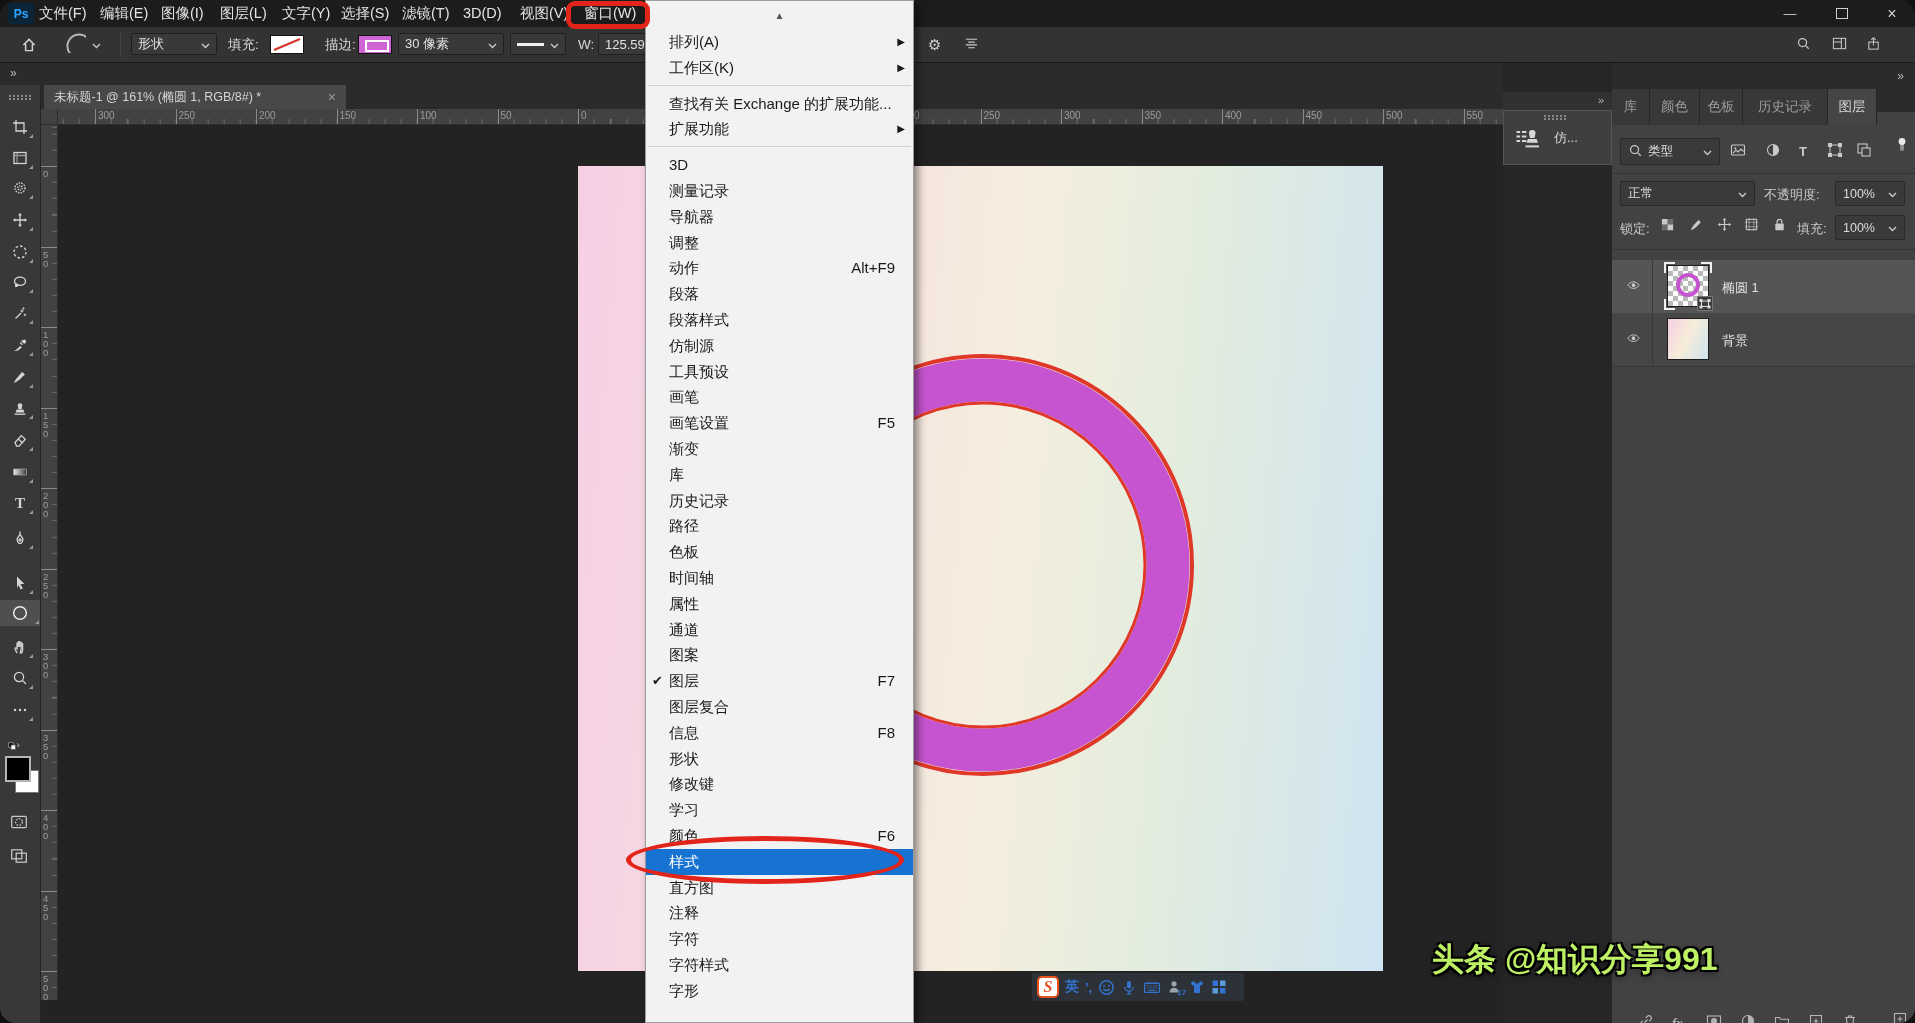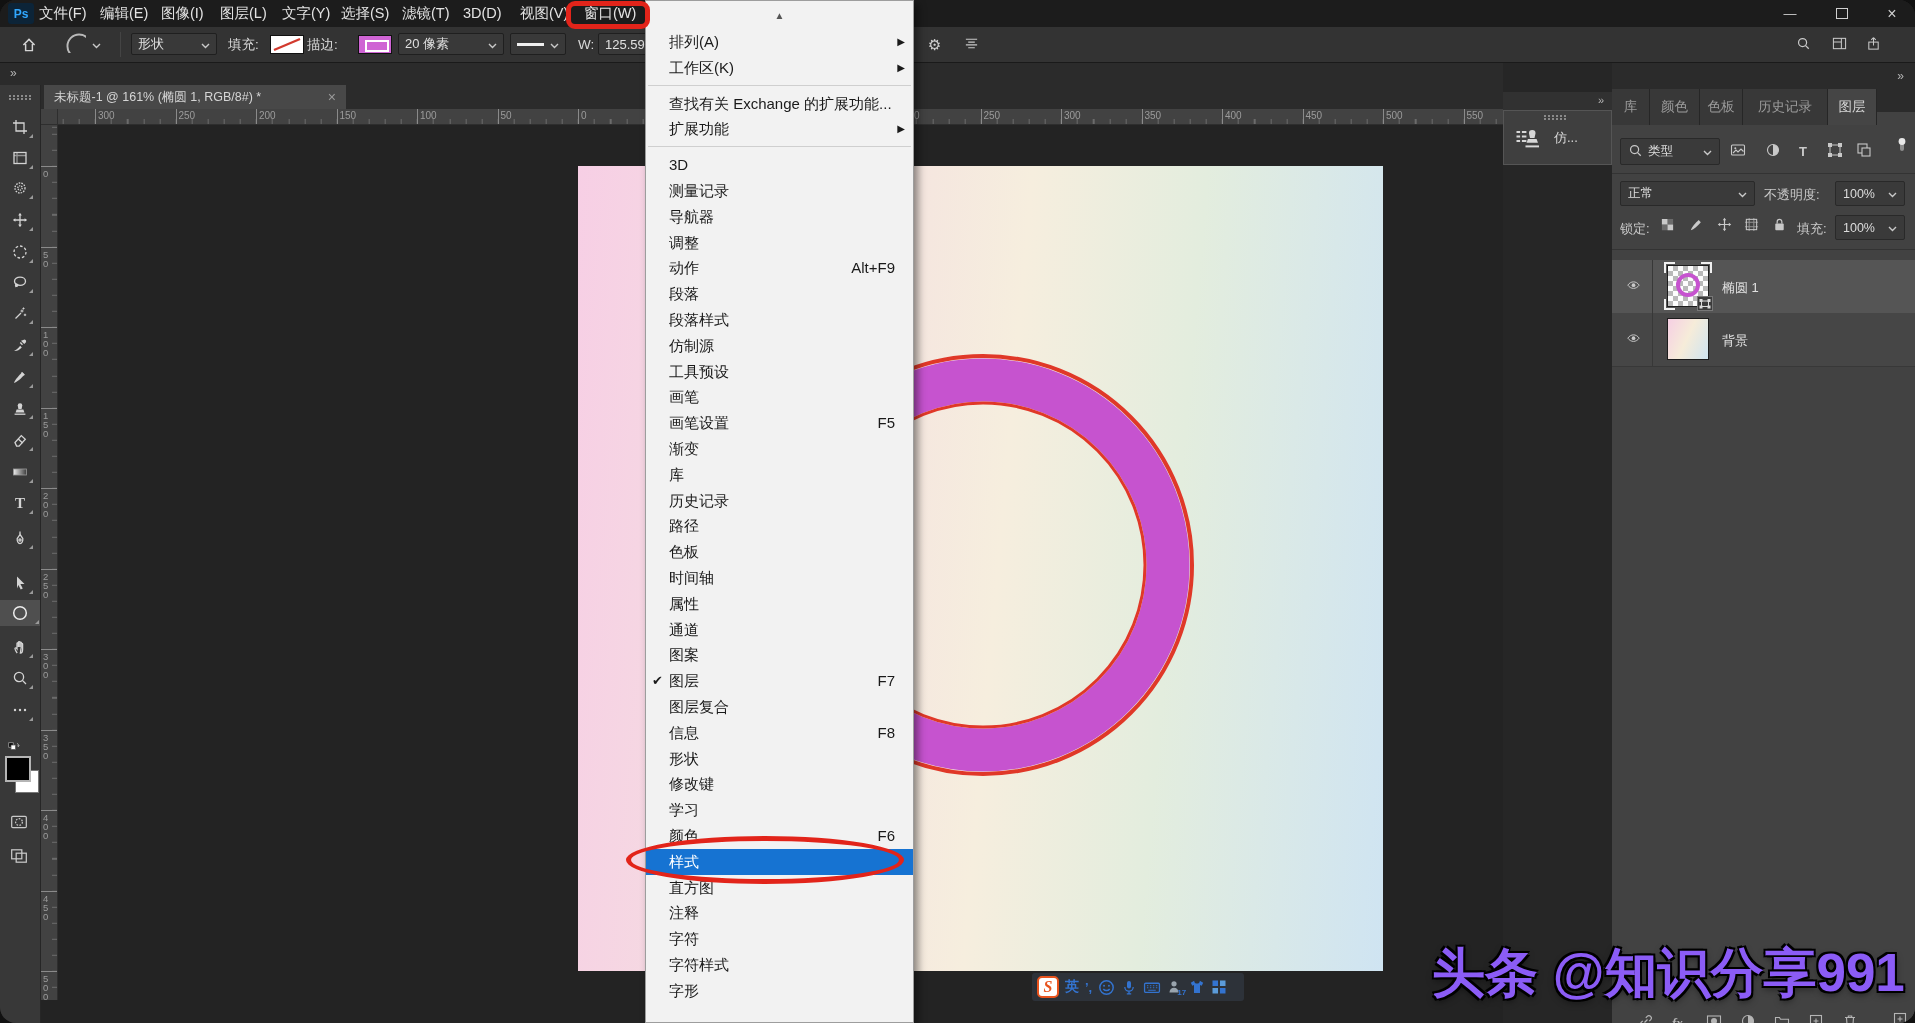--- a/index.html
+++ b/index.html
@@ -75,21 +75,21 @@
   .corner{position:absolute;width:9px;height:9px;border:0 solid #f0f0f0;}
 
   
   .floatpanel{left:1503px;top:110px;width:109px;height:55px;background:#3f3f3f;border:1px solid #555;box-sizing:border-box;z-index:8;}
 
   
   .statusbar{left:40px;top:1000px;width:1463px;height:23px;background:#3b3b3b;z-index:5;color:#c8c8c8;font-size:12px;}
 
   
   .anno{border:5px solid #e2241a;box-sizing:border-box;z-index:60;pointer-events:none;}
-  .watermark{left:1432px;top:938px;z-index:70;color:#8b5cf6;font-size:53px;font-weight:800;white-space:nowrap;letter-spacing:0px;
+  .watermark{left:1432px;top:938px;z-index:70;color:#bef264;font-size:32px;font-weight:800;white-space:nowrap;letter-spacing:0px;
              text-shadow:-2px -2px 0 #000,2px -2px 0 #000,-2px 2px 0 #000,2px 2px 0 #000,0 3px 7px rgba(0,0,0,.55);}
   .ime{left:1032px;top:973px;width:212px;height:28px;background:rgba(47,52,60,.92);border-radius:3px;z-index:35;
        display:flex;align-items:center;gap:6px;padding:0 5px;box-sizing:border-box;}
   .slogo{width:22px;height:22px;background:#fff;border:2px solid #e8531d;border-radius:5px;box-sizing:border-box;
          color:#e8531d;font:italic 800 16px "Liberation Serif",serif;display:flex;align-items:center;justify-content:center;}
   .imeg{color:#3373cf;font-weight:700;font-size:14px;display:flex;align-items:center;justify-content:center;}
 </style>
 </head>
 <body>
 
@@ -140,26 +140,26 @@
       <span class="chev" id="ob-chev1"><svg width="9" height="6" viewBox="0 0 9 6" fill="none" stroke="#c9c9c9" stroke-width="1.4">
             <path d="M1 1l3.5 3.5L8 1"></path>
           </svg></span>
     </div>
     <div class="a ob-label" style="left:228px;">填充:</div>
     <div class="a swatch" style="left:270px;background:#fff;">
       <svg width="32" height="17">
           <line x1="3" y1="14" x2="29" y2="3" stroke="#d23a2e" stroke-width="2.4"></line>
         </svg>
     </div>
-    <div class="a ob-label" style="left:307px;">描边:</div>
+    <div class="a ob-label" style="left:325px;">描边:</div>
     <div class="a swatch" style="left:358px;background:#cf64d4;">
       <div style="position:absolute;left:6px;top:4px;width:20px;height:8px;border:2px solid #fff;"></div>
     </div>
     <div class="a ob-select" style="left:398px;width:106px;">
-      <span>20 像素</span>
+      <span>30 像素</span>
       <span class="chev" id="ob-chev2"><svg width="9" height="6" viewBox="0 0 9 6" fill="none" stroke="#c9c9c9" stroke-width="1.4">
             <path d="M1 1l3.5 3.5L8 1"></path>
           </svg></span>
     </div>
     <div class="a ob-select" style="left:510px;width:56px;">
       <span style="display:inline-block;width:30px;height:3px;background:#efefef;"></span>
       <span class="chev" id="ob-chev3"><svg width="9" height="6" viewBox="0 0 9 6" fill="none" stroke="#c9c9c9" stroke-width="1.4">
             <path d="M1 1l3.5 3.5L8 1"></path>
           </svg></span>
     </div>

